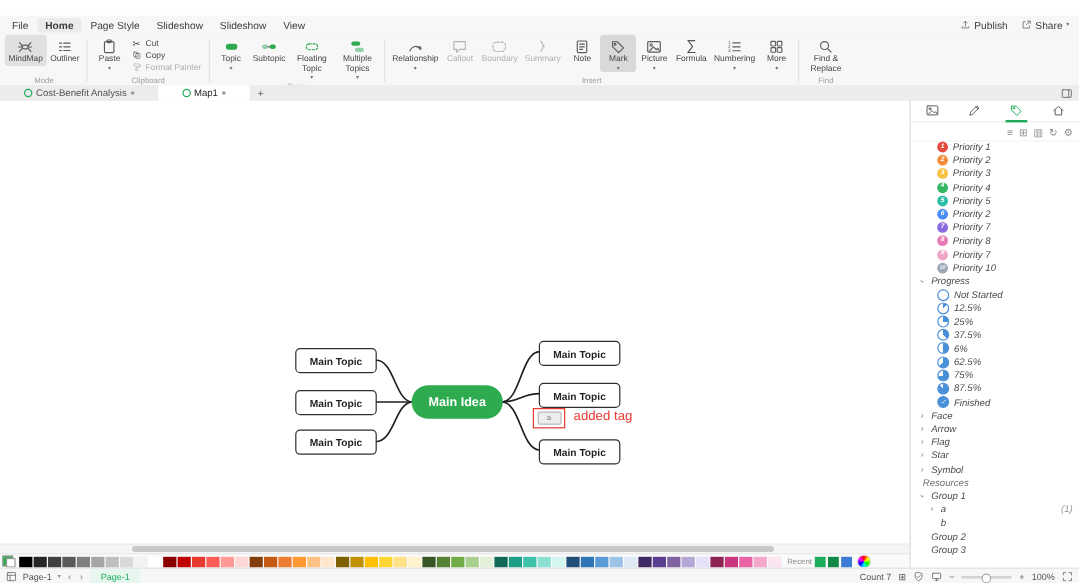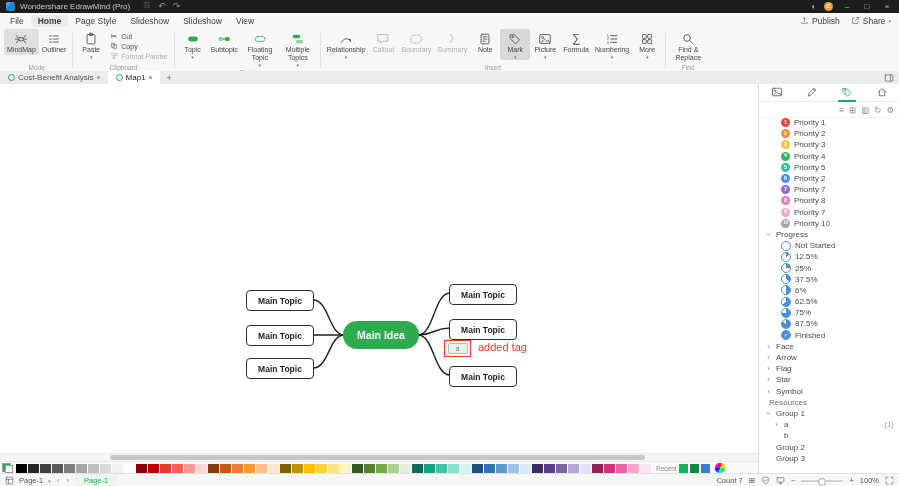--- a/index.html
+++ b/index.html
@@ -48,21 +48,21 @@
   .caret{font-size:5px;color:#777;line-height:4px;margin-top:1px;}
   .sstack{display:flex;flex-direction:column;padding-top:2px;}
   .sbtn{display:flex;align-items:center;gap:3px;font-size:7px;color:#454545;height:10px;padding:0 3px;}
   .sbtn .sicon{width:9px;font-size:8px;display:flex;justify-content:center;}
   .sbtn .sicon svg{width:8px;height:8px;}
   .sbtn.dis{opacity:.42;}
 
   
   .tabbar{position:absolute;top:71px;left:0;right:0;height:13px;background:#ececec;
     border-bottom:1px solid #e0e0e0;display:flex;align-items:stretch;font-size:8px;color:#555;}
-  .doc-tab{display:flex;align-items:center;gap:3px;padding:0 8px;}
+  .doc-tab{display:flex;align-items:center;gap:3px;padding:0 20px;}
   .doc-tab.active{background:#fff;color:#222;}
   .tab-dot{width:5px;height:5px;border:1px solid #1dac5c;border-radius:50%;}
   .tab-close{width:3px;height:3px;background:#9a9a9a;border-radius:50%;}
   .tab-add{display:flex;align-items:center;padding:0 7px;font-size:9px;color:#666;}
   .tabbar-right{margin-left:auto;display:flex;align-items:center;padding-right:5px;}
   .tabbar-right svg{width:10px;height:10px;}
 
   
   .canvas{position:absolute;top:84px;left:0;width:758px;height:369px;background:#fff;overflow:hidden;}
   .conn{position:absolute;left:0;top:0;}
@@ -101,21 +101,21 @@
   .panel{position:absolute;top:84px;left:758px;width:141px;height:389px;background:#fff;
     border-left:1px solid #ddd;}
   .panel-tabs{height:17px;display:flex;align-items:center;justify-content:space-around;
     border-bottom:1px solid #ededed;}
   .ptab{height:17px;display:flex;align-items:center;padding:0 3px;border-bottom:2px solid transparent;}
   .ptab svg{width:12px;height:12px;}
   .ptab.active{border-bottom-color:#1dac5c;}
   .ptab.active svg{stroke:#1dac5c;}
   .panel-tools{height:15px;display:flex;align-items:center;justify-content:flex-end;gap:5px;
     padding:0 6px;color:#8c8c8c;font-size:8.5px;border-bottom:1px solid #f3f3f3;}
-  .panel-list{position:absolute;top:33px;left:0;right:0;bottom:0;overflow:hidden;}
+  .panel-list{position:absolute;top:33px;left:0;right:0;bottom:0;overflow:hidden;font-style:italic;}
   .prow{display:flex;align-items:center;height:11.2px;padding:0 6px;font-size:8px;color:#4a4a4a;gap:4px;}
   .prow .chev{width:7px;font-size:7px;color:#777;display:flex;justify-content:center;flex:0 0 auto;}
   .prow .chev.down{transform:rotate(90deg);}
   .prow.item{padding-left:22px;}
   .pdot{width:9px;height:9px;border-radius:50%;color:#fff;font-size:5.5px;font-weight:bold;
     display:flex;align-items:center;justify-content:center;flex:0 0 auto;line-height:1;}
   .ppie{width:8px;height:8px;border-radius:50%;border:1px solid #4a90d9;flex:0 0 auto;
     display:flex;align-items:center;justify-content:center;}
   .ppie.done::after{content:"✓";font-size:5.5px;color:#fff;}
   .pcount{margin-left:auto;color:#9a9a9a;}
@@ -137,39 +137,20 @@
   .sb-right{margin-left:auto;display:flex;align-items:center;gap:6px;}
   .ztrack{width:42px;height:2px;background:#d2d2d2;border-radius:1px;position:relative;}
   .zthumb{position:absolute;left:17px;top:-2px;width:6px;height:6px;background:#fff;
     border:1px solid #a8a8a8;border-radius:50%;}
 </style>
 </head>
 <body>
 
 <div class="app">
 
-  <div class="titlebar">
-    <div class="tb-logo"></div>
-    <span class="tb-title">Wondershare EdrawMind (Pro)</span>
-    <span class="tb-icons">
-      <span><svg class="i" viewBox="0 0 16 16">
-            <rect x="2.5" y="2.5" width="11" height="11" rx="1.2"></rect>
-            <path d="M5 2.5V6h6V2.5M5 13.5V9h6v4.5"></path>
-          </svg></span>
-      <span>↶</span>
-      <span>↷</span>
-    </span>
-    <span class="tb-right">
-      <span>◐</span>
-      <span class="avatar">C</span>
-      <span class="winbtn">–</span>
-      <span class="winbtn">□</span>
-      <span class="winbtn">×</span>
-    </span>
-  </div>
 
   <div class="menubar">
     <span class="menu-item">File</span>
     <span class="menu-item active">Home</span>
     <span class="menu-item">Page Style</span>
     <span class="menu-item">Slideshow</span>
     <span class="menu-item">Slideshow</span>
     <span class="menu-item">View</span>
     <span class="menu-right">
       <span class="menu-action">

